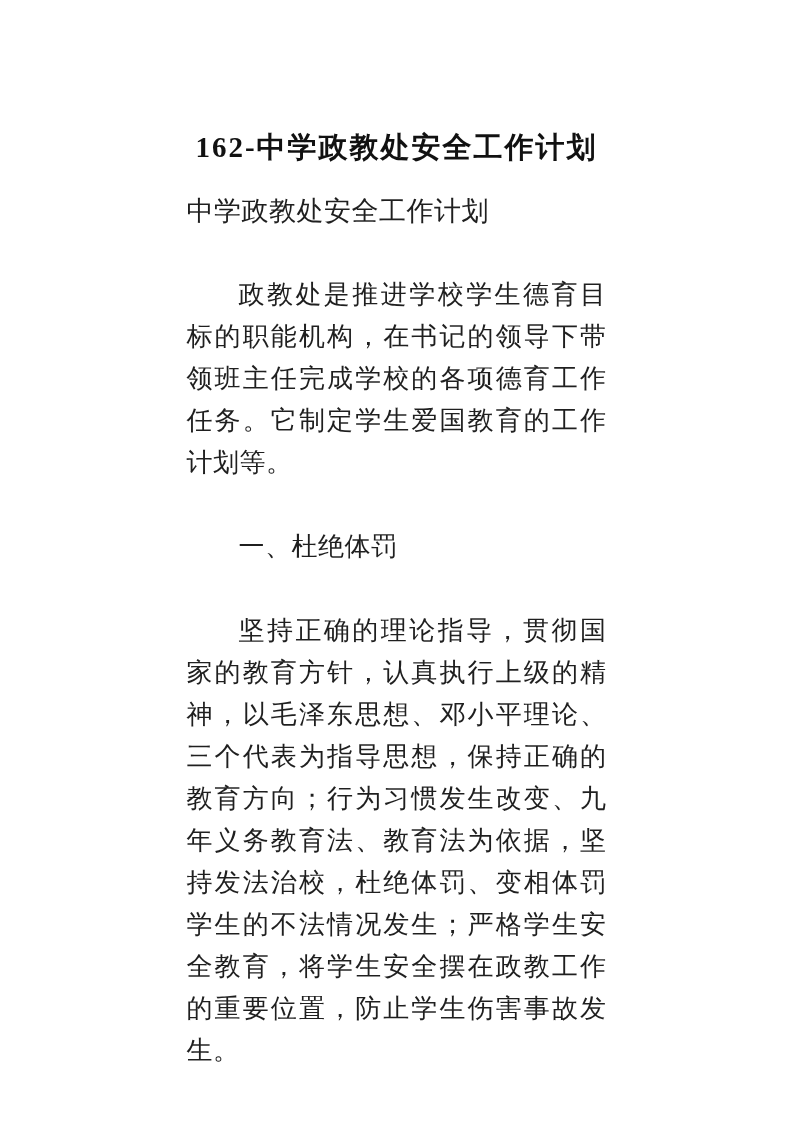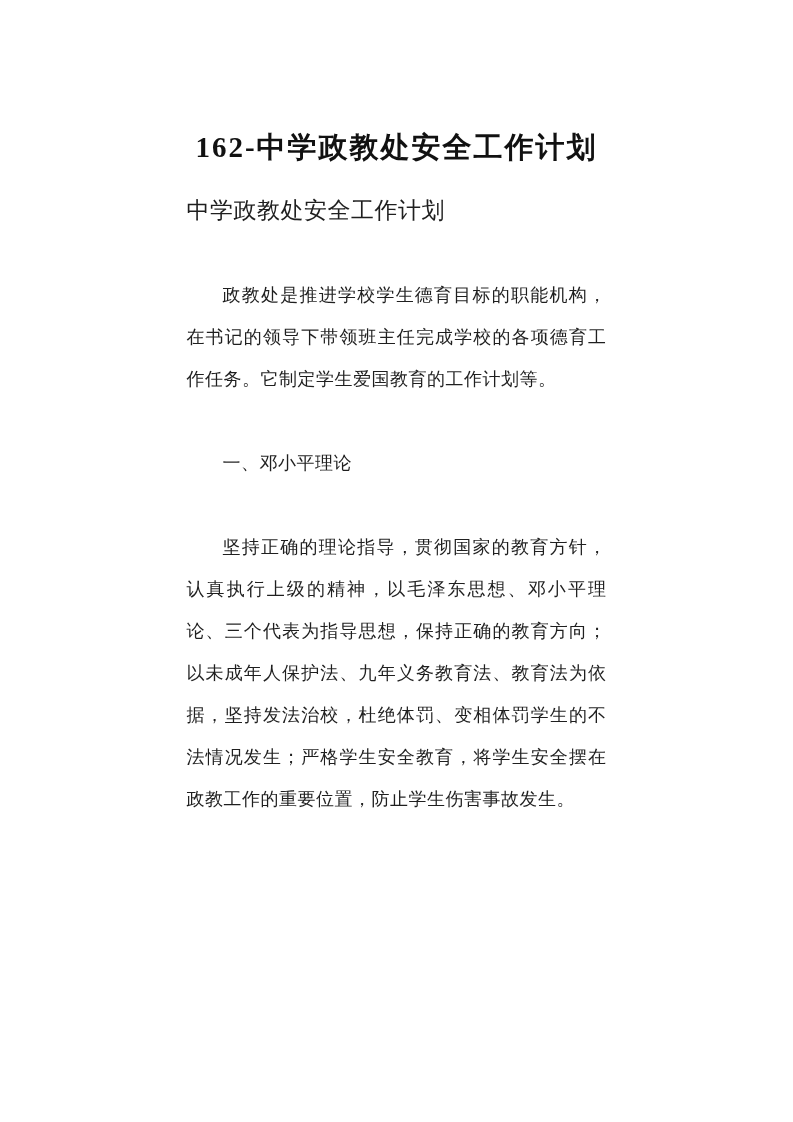--- a/index.html
+++ b/index.html
@@ -23,28 +23,28 @@
     font-size: 29px;
     line-height: 50px;
     font-weight: bold;
     text-align: center;
     letter-spacing: 2px;
     color: #111111;
     font-family: "Liberation Serif", "DejaVu Serif", serif;
   }
   .doc-subtitle {
     margin-top: 18px;
-    font-size: 23px;
+    font-size: 27px;
     line-height: 42px;
     letter-spacing: 0.5px;
     text-align: left;
   }
   .block {
     margin-top: 42px;              
-    font-size: 18px;
+    font-size: 26px;
     line-height: 42px;
     letter-spacing: 0.5px;
     text-align: justify;
     text-justify: inter-character;
     text-indent: 2em;              
     word-break: break-all;
   }
   .block.heading {
     text-align: left;
   }
@@ -54,20 +54,20 @@
 
 <div class="page">
   <div class="content">
 
     <h1 class="doc-title">162-中学政教处安全工作计划</h1>
 
     <p class="doc-subtitle">中学政教处安全工作计划</p>
 
     <p class="block">政教处是推进学校学生德育目标的职能机构，在书记的领导下带领班主任完成学校的各项德育工作任务。它制定学生爱国教育的工作计划等。</p>
 
-    <p class="block heading">一、邓小平理论</p>
+    <p class="block heading">一、杜绝体罚</p>
 
-    <p class="block">坚持正确的理论指导，贯彻国家的教育方针，认真执行上级的精神，以毛泽东思想、邓小平理论、三个代表为指导思想，保持正确的教育方向；以未成年人保护法、九年义务教育法、教育法为依据，坚持发法治校，杜绝体罚、变相体罚学生的不法情况发生；严格学生安全教育，将学生安全摆在政教工作的重要位置，防止学生伤害事故发生。</p>
+    <p class="block">坚持正确的理论指导，贯彻国家的教育方针，认真执行上级的精神，以毛泽东思想、邓小平理论、三个代表为指导思想，保持正确的教育方向；行为习惯发生改变、九年义务教育法、教育法为依据，坚持发法治校，杜绝体罚、变相体罚学生的不法情况发生；严格学生安全教育，将学生安全摆在政教工作的重要位置，防止学生伤害事故发生。</p>
 
 
 
   </div>
 </div>
 
 </body></html>

